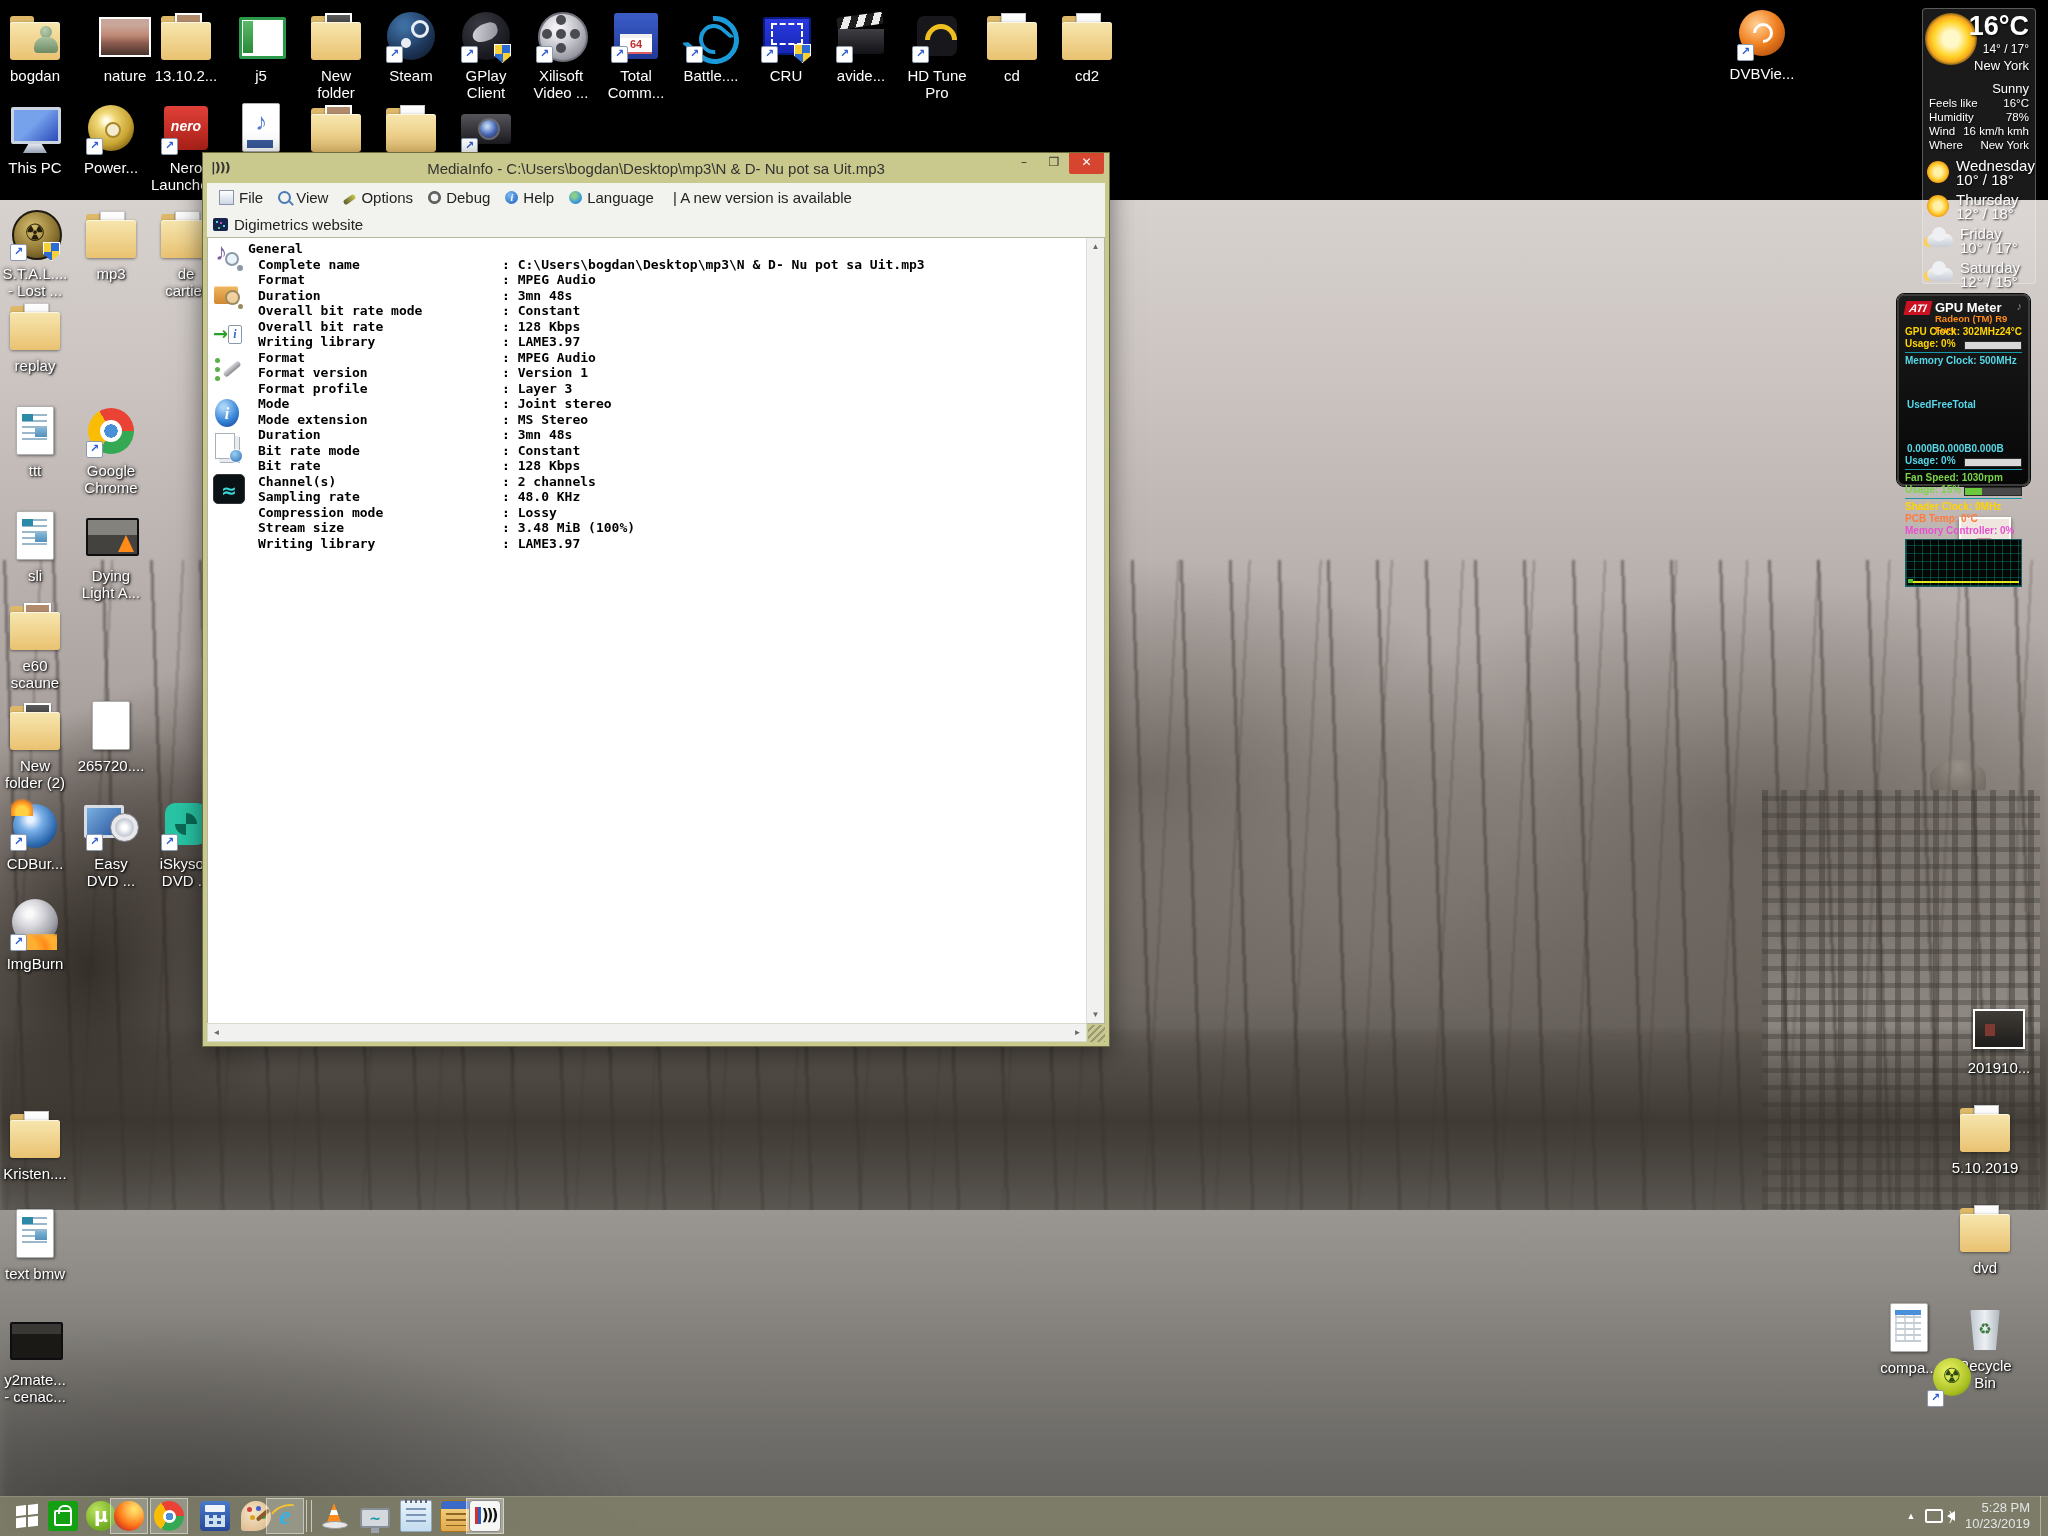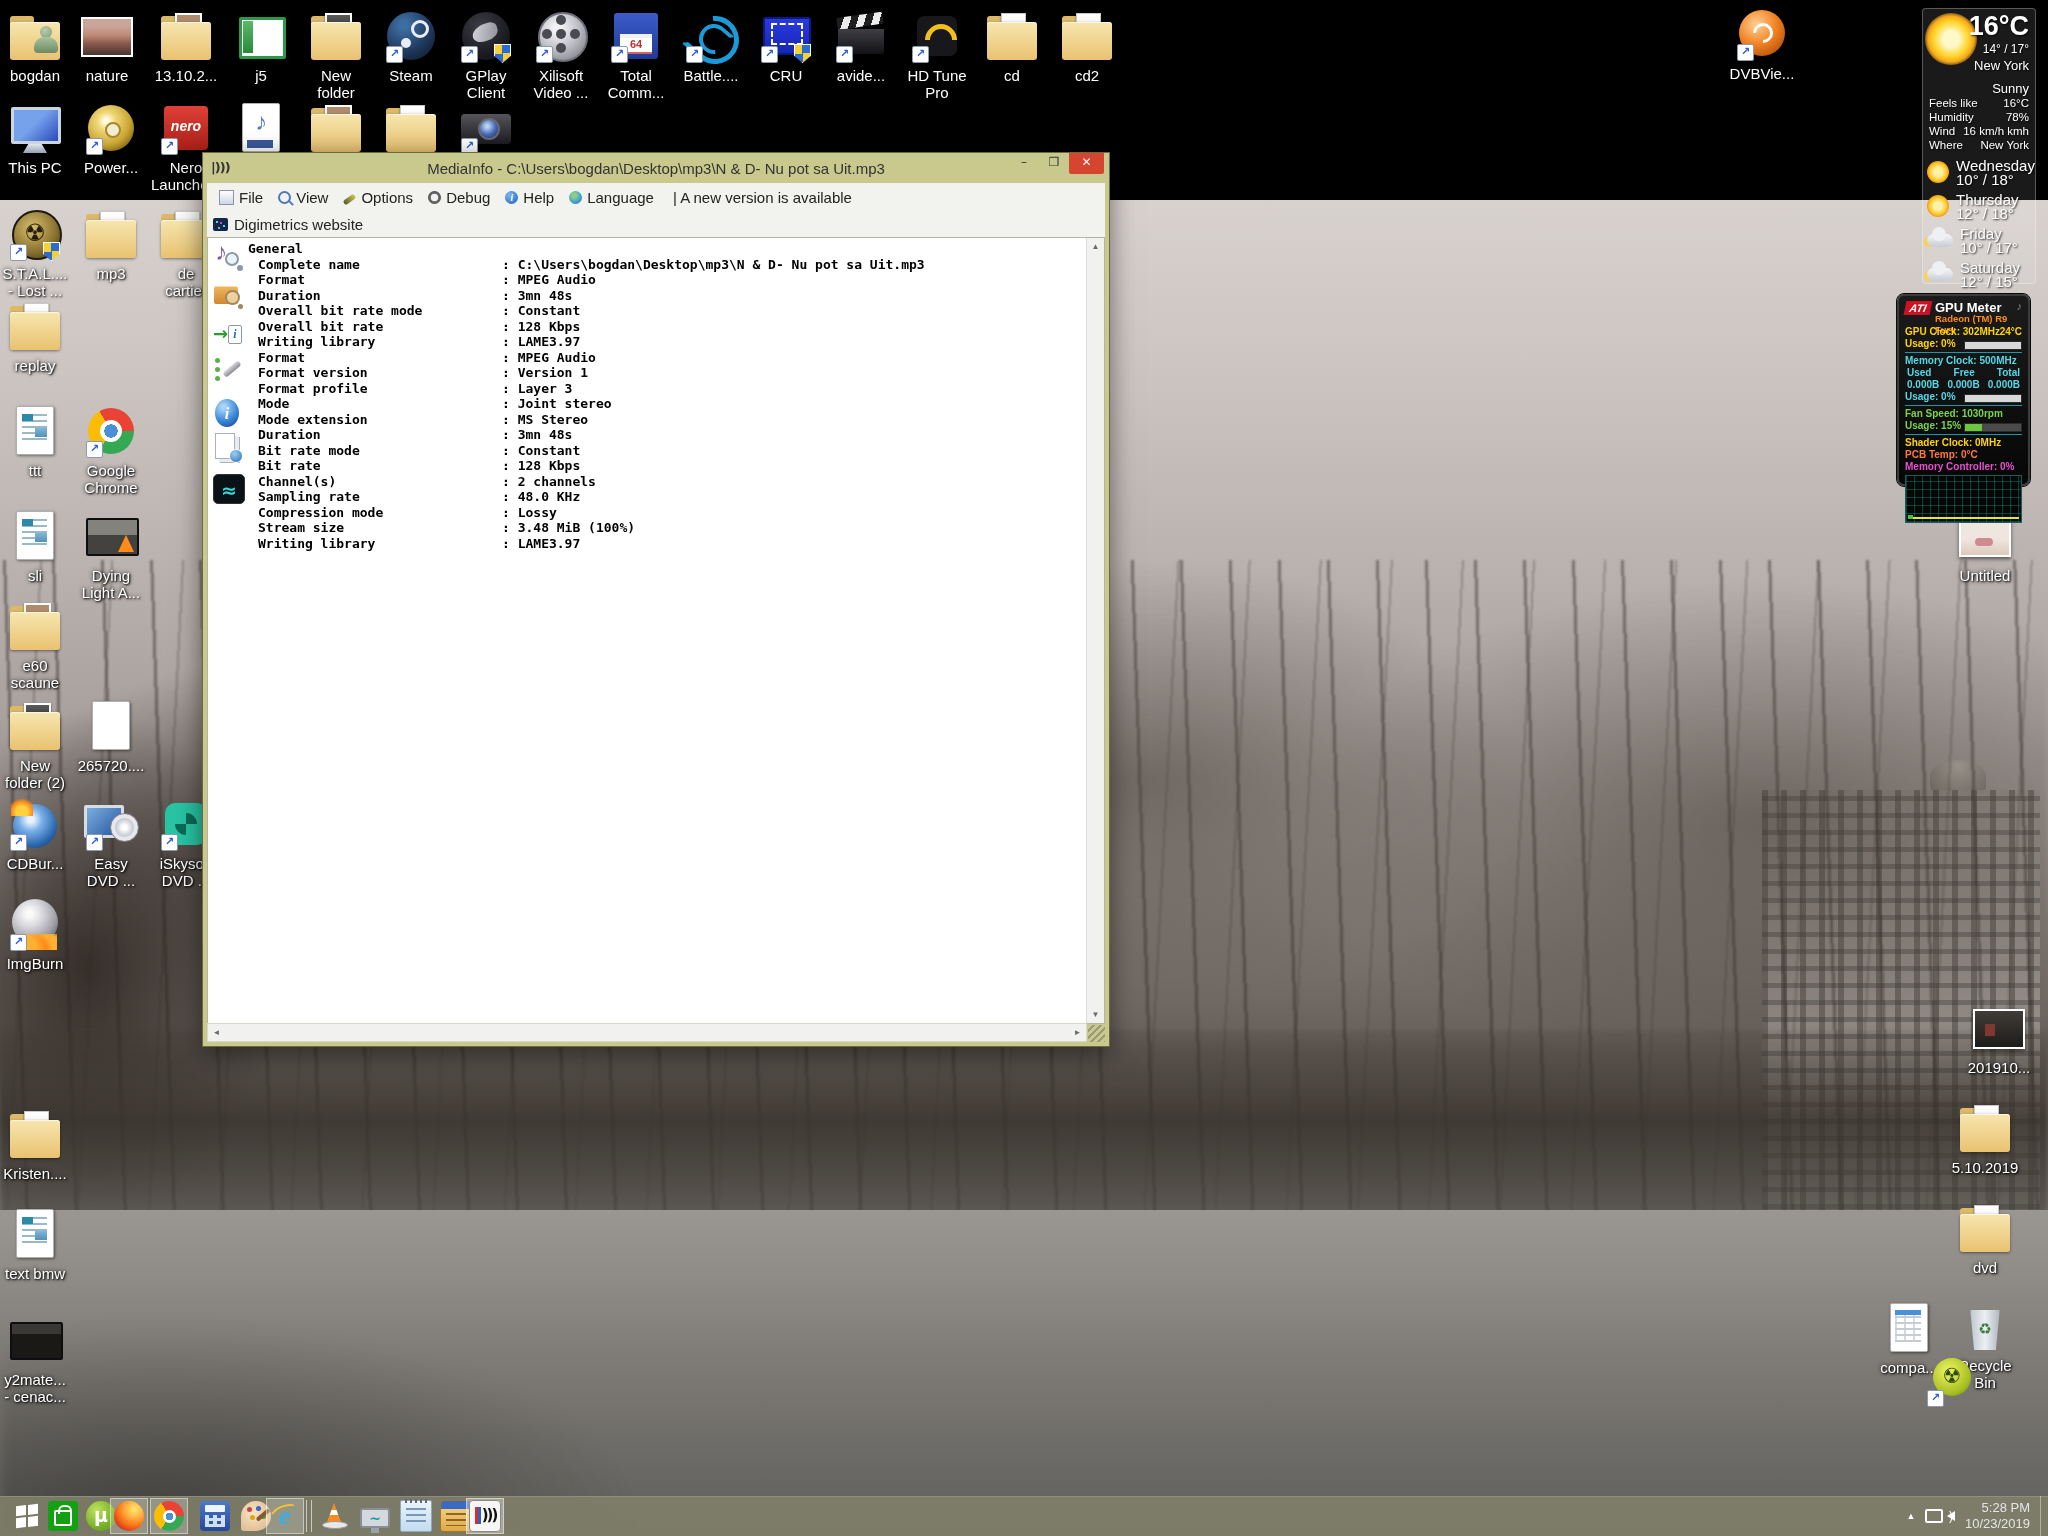--- a/index.html
+++ b/index.html
@@ -286,21 +286,21 @@
   .g-sub{position:absolute;left:30px;top:13px;color:#ff8c1a;font-size:9.5px;}
   .g-row{position:relative;line-height:12px;white-space:nowrap;}
   .g-right{position:absolute;right:0;top:0;}
   .g-yellow{color:#ffd400;} .g-cyan{color:#55d8e8;} .g-green{color:#7ad44a;}
   .g-orange{color:#ff7a3c;} .g-magenta{color:#e84fd0;}
   .g-bar{position:absolute;right:0;top:3px;width:56px;height:7px;background:#4a4a4a;border:1px solid #2a2a2a;}
   .g-bar i{display:block;height:100%;}
   .g-bar.light i{background:#d8d8d8;width:100%;}
   .g-bar.gre i{background:#6ac83a;width:30%;}
   .g-sep{height:1px;background:#1899a8;margin:2px 0;}
-  .g-cols{display:flex;justify-content:space-between;padding:0 2px;}
+  .g-cols{display:flex;padding:0 2px;margin-top:32px;}
   .g-graph{position:relative;margin-top:2px;height:46px;background:#040804;border:1px solid #1a5a5a;
     background-image:repeating-linear-gradient(90deg,rgba(0,170,170,.35) 0 1px,transparent 1px 8px),
                      repeating-linear-gradient(0deg,rgba(0,170,170,.35) 0 1px,transparent 1px 8px);}
   .g-graph::after{content:"";position:absolute;left:2px;right:2px;bottom:3px;height:2px;background:#e8e820;}
   .g-graph::before{content:"";position:absolute;left:2px;bottom:3px;width:5px;height:4px;background:#50c030;z-index:1;}
   
   #taskbar{position:absolute;left:0;right:0;bottom:0;height:40px;z-index:20;
     background:rgba(128,128,106,.88);box-shadow:inset 0 1px 0 rgba(255,255,255,.15);}
   .tb-btn{position:absolute;top:2px;width:38px;height:36px;display:flex;align-items:center;justify-content:center;}
   .tb-btn.boxed{background:rgba(255,255,255,.22);border:1px solid rgba(255,255,255,.45);box-sizing:border-box;}
@@ -376,21 +376,21 @@
   </div>
 </div>
 
 <div id="icons-layer">
     <div class="di" style="left: -10px; top: 8px;">
       <div class="ic ic-folder">
         <div class="thumb t-user"></div>
       </div>
       <div class="lbl">bogdan</div>
     </div>
-    <div class="di" style="left: 62px; top: 8px;">
+    <div class="di" style="left: 80px; top: 8px;">
       <div class="ic ic-photo-sunset"></div>
       <div class="lbl">nature</div>
     </div>
     <div class="di" style="left: 141px; top: 8px;">
       <div class="ic ic-folder">
         <div class="thumb t-photo"></div>
       </div>
       <div class="lbl">13.10.2...</div>
     </div>
     <div class="di" style="left: 216px; top: 8px;">

